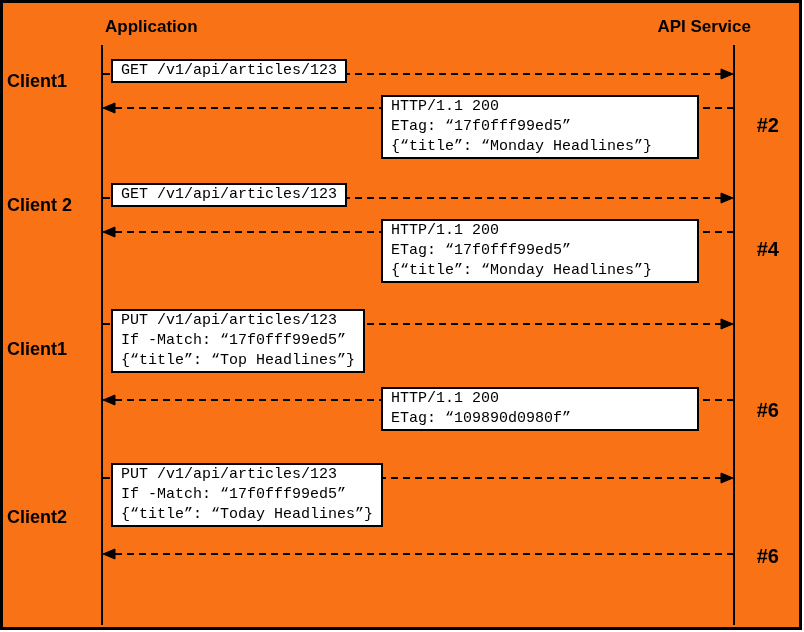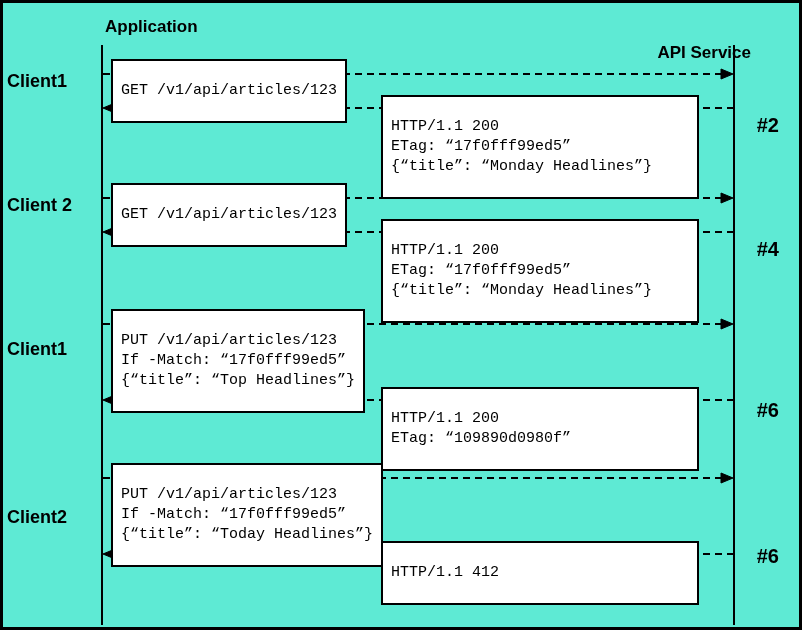--- a/index.html
+++ b/index.html
@@ -7,36 +7,36 @@
     padding: 0;
     font-family: Arial, Helvetica, sans-serif;
     background: #fff;
   }
   .frame {
     width: 802px;
     height: 630px;
     border: 3px solid #000;
     box-sizing: border-box;
     position: relative;
-    background: #5eead4;
+    background: #f97316;
   }
   .header-row {
     position: absolute;
     top: 14px;
     left: 0;
     right: 0;
     height: 30px;
   }
   .header {
     position: absolute;
     font-weight: bold;
     font-size: 17px;
   }
   .header-left { left: 102px; }
-  .header-right { right: 48px; margin-top: 26px; }
+  .header-right { right: 48px; }
 
   .lifeline {
     position: absolute;
     top: 42px;
     bottom: 2px;
     width: 0;
     border-left: 2px solid #000;
     z-index: 1;
   }
   .lifeline-left { left: 98px; }
@@ -51,21 +51,21 @@
     font-size: 18px;
     white-space: nowrap;
   }
 
   .box {
     position: absolute;
     background: #fff;
     border: 2px solid #000;
     font-family: "Courier New", monospace;
     font-size: 15px;
-    padding: 20px 8px;
+    padding: 0 8px;
     line-height: 20px;
     white-space: pre;
     box-sizing: border-box;
     z-index: 3;
   }
   .req-box { left: 108px; }
   .res-box { left: 378px; width: 318px; }
 
   .arrow {
     position: absolute;
@@ -179,17 +179,16 @@
           <line x1="0" y1="6" x2="618" y2="6"></line>
           <polygon class="arrowhead" points="618,1 630,6 618,11"></polygon>
         </svg>
     </div>
     <div class="arrow" style="top:90px;">
       <svg>
           <line x1="12" y1="6" x2="630" y2="6"></line>
           <polygon class="arrowhead" points="12,1 0,6 12,11"></polygon>
         </svg>
     </div>
-    <div class="box res-box" style="top:78px;">HTTP/1.1 412</div>
     <div class="step-label" style="top:82px;">#6</div>
   </div>
 
 </div>
 
 </body></html>

